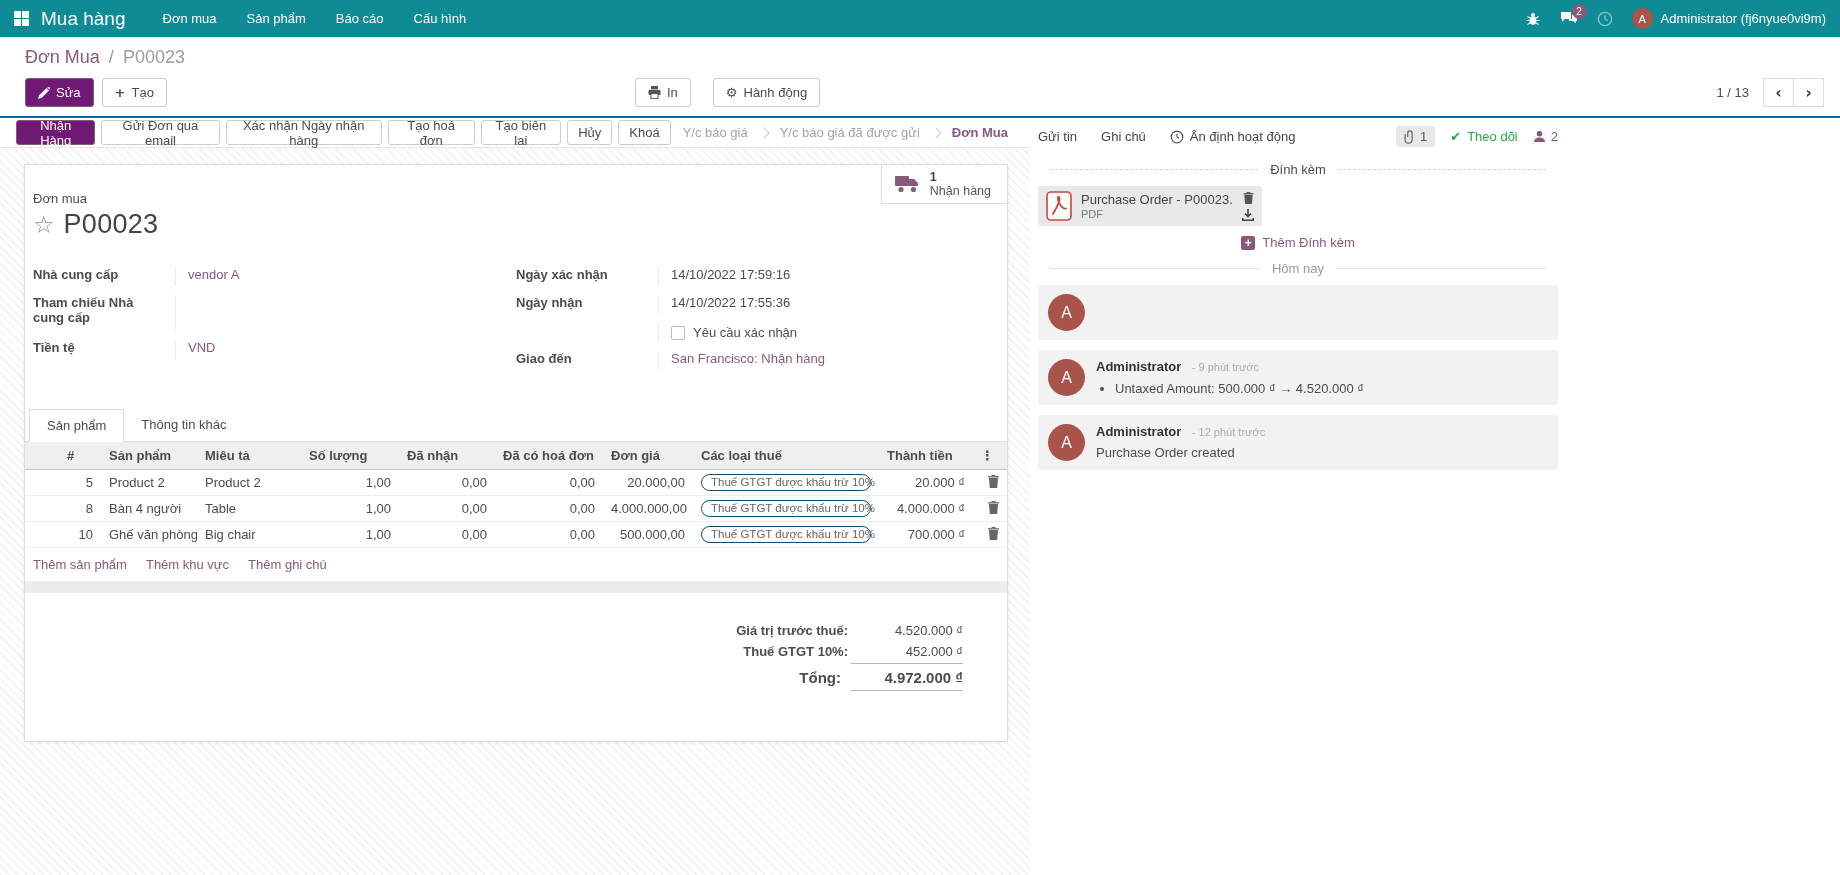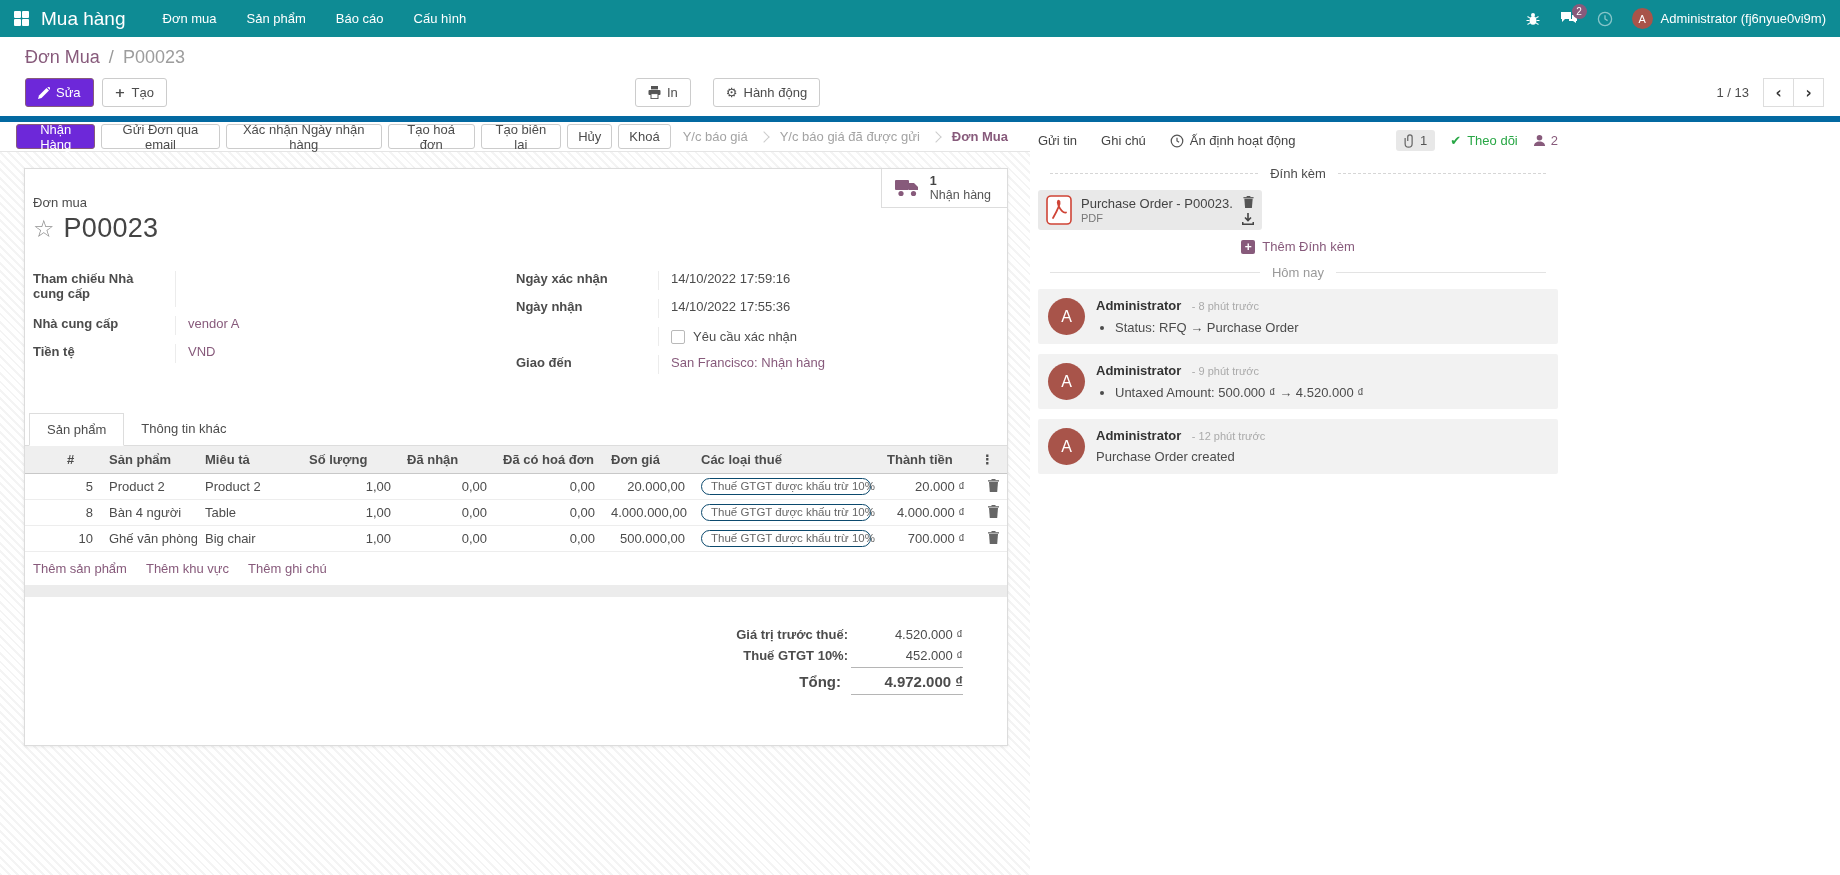--- a/index.html
+++ b/index.html
@@ -20,28 +20,28 @@
   .nav-menu .nav-item { padding:0 15px; line-height:37px; cursor:pointer; }
   .nav-right { margin-left:auto; display:flex; align-items:center; gap:19px; }
   .nav-ic { position:relative; display:grid; place-items:center; cursor:pointer; }
   .nav-ic svg { display:block; }
   .badge { position:absolute; top:-7px; right:-9px; background:#875a7b; color:#fff; border-radius:8px; min-width:15px; height:15px; font-size:10px; display:grid; place-items:center; padding:0 3px; }
   .dim { opacity:.5; }
   .user { display:flex; align-items:center; gap:8px; cursor:pointer; }
   .avatar-sm { width:21px; height:21px; border-radius:50%; background:#a8544a; color:#fff; font-size:11px; display:grid; place-items:center; }
 
   
-  .control { background:#fff; padding:10px 16px 9px; border-bottom:6px solid #0369a1; flex:0 0 auto; }
+  .control { background:#fff; padding:10px 16px 9px; border-bottom:2px solid #0369a1; flex:0 0 auto; }
   .breadcrumb { font-size:18px; padding-left:9px; margin-bottom:10px; }
   .bc-link { color:#875a7b; cursor:pointer; }
   .bc-sep { color:#999; margin:0 4px; }
   .bc-current { color:#9d9d9d; }
   .btn-row { display:flex; align-items:center; position:relative; height:29px; padding-left:9px; }
   .btn { height:29px; border-radius:3px; border:1px solid transparent; background:#fff; font-size:13px; display:inline-flex; align-items:center; gap:6px; padding:0 12px; cursor:pointer; color:#4c4c4c; font-family:inherit; }
-  .btn.primary { background:#6d28d9; border-color:#875a7b; color:#fff;text-align:center; }
+  .btn.primary { background:#701a75; border-color:#875a7b; color:#fff;text-align:center; }
   .btn.secondary { border-color:#ccc; }
   .btn + .btn { margin-left:8px; }
   .center-actions { position:absolute; left:619px; top:0; display:flex; }
   .center-actions .btn + .btn { margin-left:22px; }
   .pager { margin-left:auto; display:flex; align-items:center; gap:14px; }
   .pager-count { color:#4c4c4c; }
   .pager-btns { display:flex; }
   .pager-btn { width:31px; height:29px; border:1px solid #ddd; background:#fff; display:grid; place-items:center; cursor:pointer; font-size:15px; font-weight:bold; color:#333; }
   .pager-btn + .pager-btn { margin-left:-1px; }
 
@@ -265,27 +265,27 @@
 
         <div class="sheet-body">
           <div class="title-label">Đơn mua</div>
           <div class="title-row">
             <span class="star icon-glyph">☆</span>
             <h1 class="doc-title">P00023</h1>
           </div>
 
           <div class="groups">
             <div class="group">
+              <div class="frow">
+                <span class="flabel">Nhà cung cấp</span>
+                <span class="fvalue"><span class="link">vendor A</span></span>
+              </div>
               <div class="frow" style="min-height:36px;">
                 <span class="flabel">Tham chiếu Nhà cung cấp</span>
                 <span class="fvalue"></span>
-              </div>
-              <div class="frow">
-                <span class="flabel">Nhà cung cấp</span>
-                <span class="fvalue"><span class="link">vendor A</span></span>
               </div>
               <div class="frow">
                 <span class="flabel">Tiền tệ</span>
                 <span class="fvalue"><span class="link">VND</span></span>
               </div>
             </div>
             <div class="group">
               <div class="frow">
                 <span class="flabel">Ngày xác nhận</span>
                 <span class="fvalue">14/10/2022 17:59:16</span>
@@ -492,29 +492,20 @@
         <span class="plus-sq">+</span>
         <span>Thêm Đính kèm</span>
       </div>
 
       <div class="divider solid">
           <span>Hôm nay</span>
         </div>
 
       <div class="msg">
         <span class="avatar-lg">A</span>
-        <div class="msg-main">
-          <div>
-            <span class="author">Administrator</span>
-            <span class="time">- 8 phút trước</span>
-          </div>
-          <ul class="tracking">
-              <li>Status: RFQ → Purchase Order</li>
-            </ul>
-        </div>
       </div>
 
       <div class="msg">
         <span class="avatar-lg">A</span>
         <div class="msg-main">
           <div>
             <span class="author">Administrator</span>
             <span class="time">- 9 phút trước</span>
           </div>
           <ul class="tracking">

